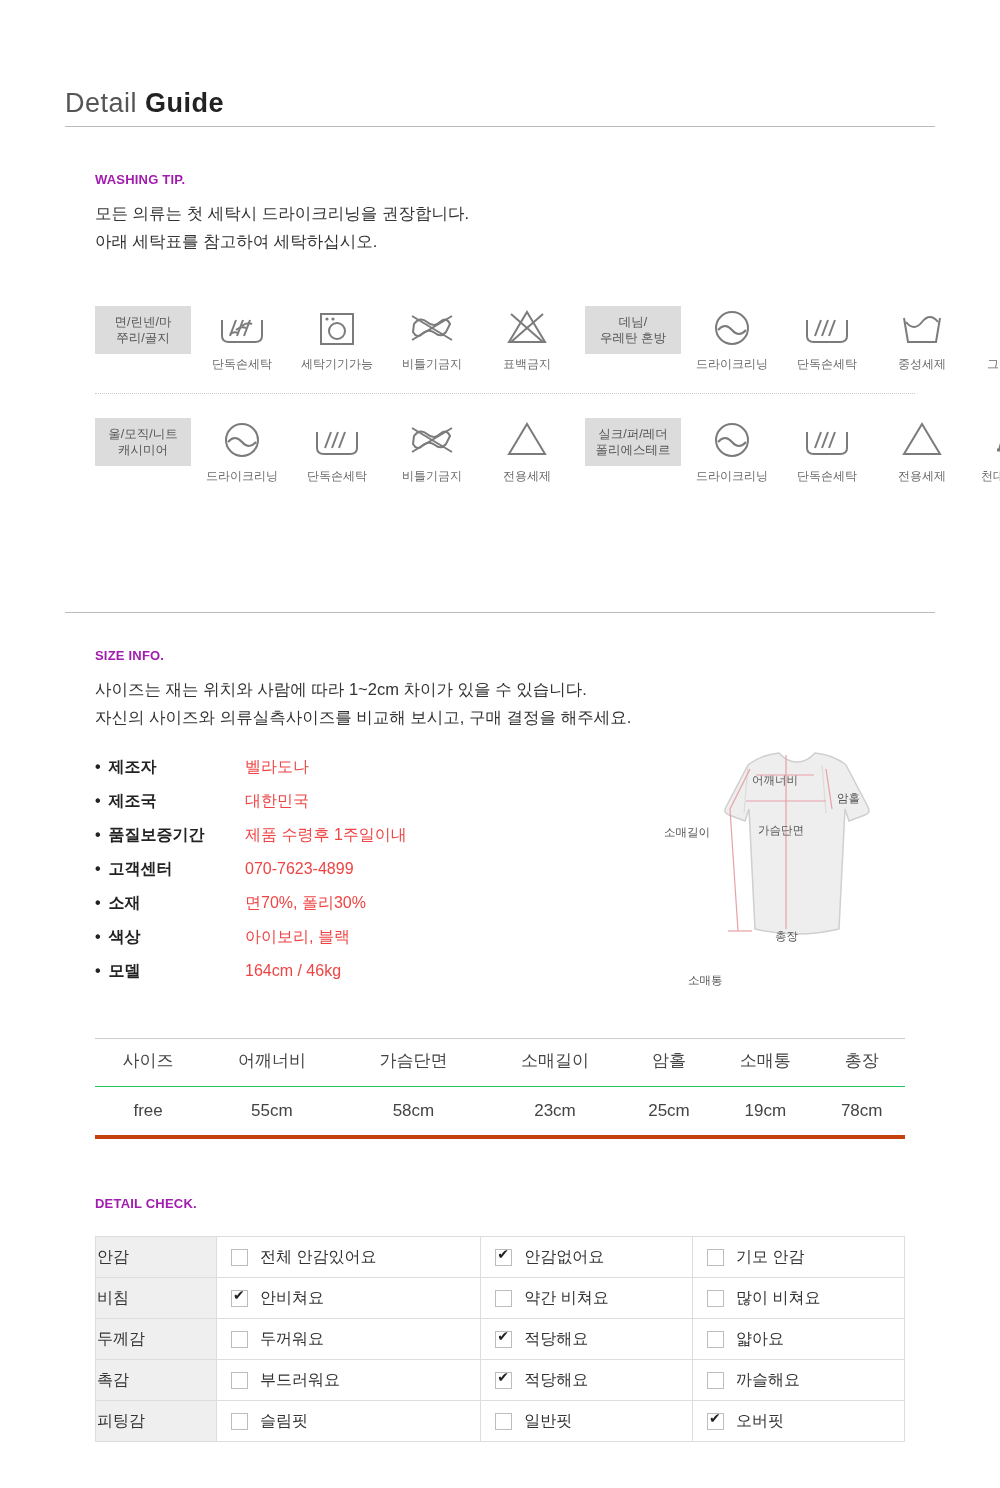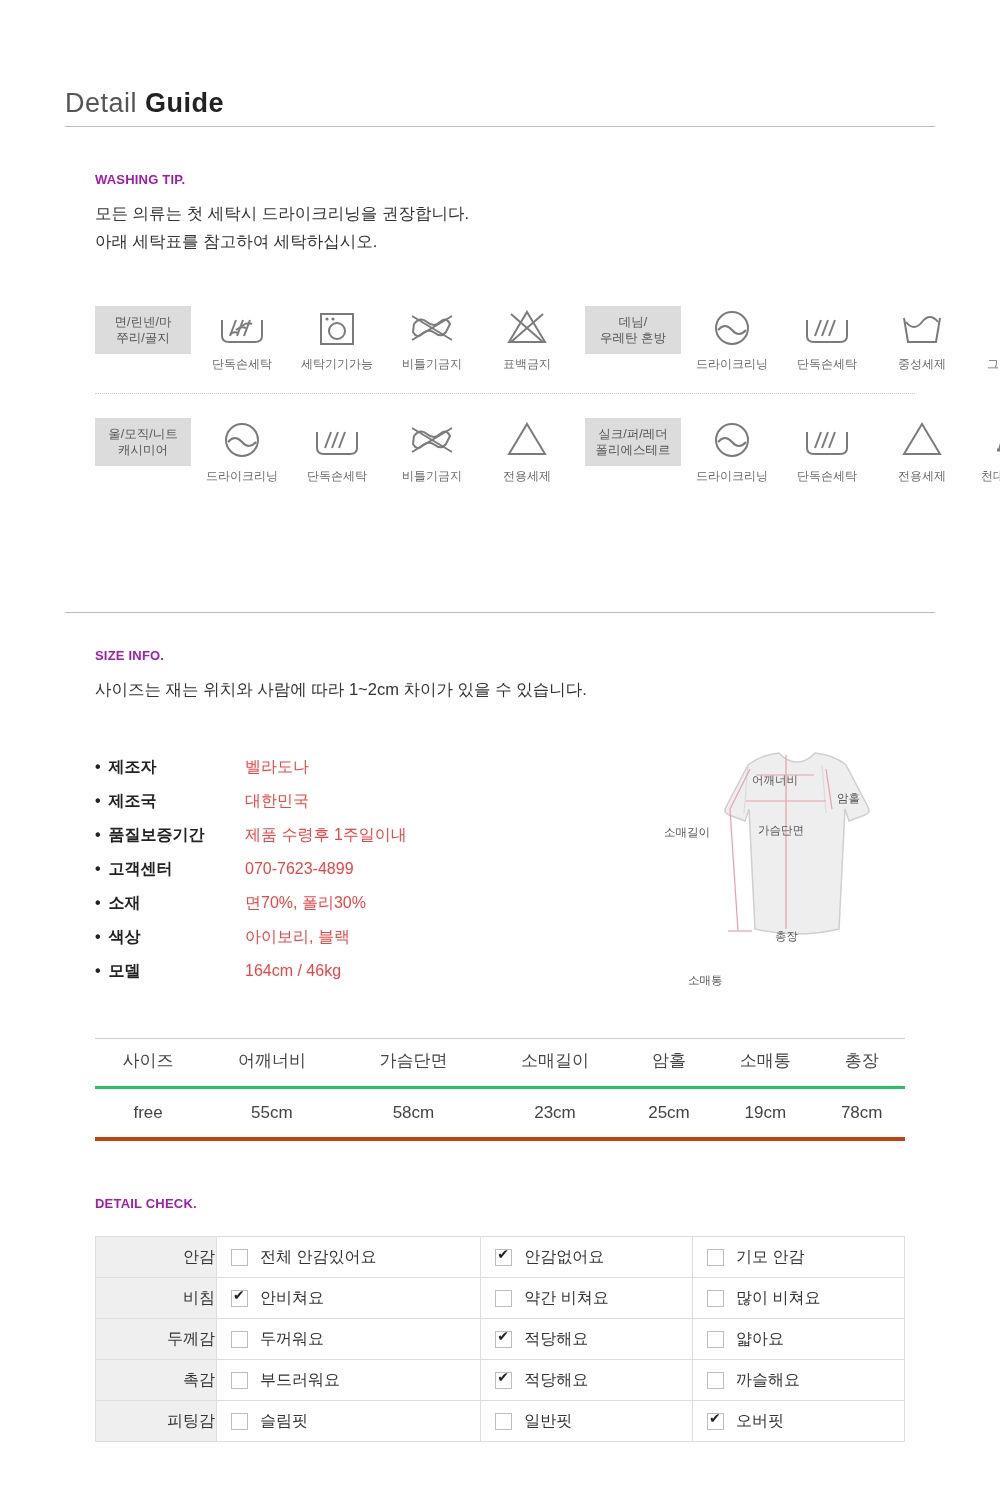--- a/index.html
+++ b/index.html
@@ -54,28 +54,28 @@
   .spec-key::before{content:"\2022";margin-right:8px;}
   .spec-val{color:#ef4444;}
 
   
   .diagram{position:absolute;left:660px;top:735px;width:250px;height:265px;}
   .diagram .lbl{position:absolute;font-size:11.5px;color:#555;white-space:nowrap;}
 
   
   .sztable{position:absolute;left:95px;top:1038px;width:810px;border-collapse:collapse;}
   .sztable td,.sztable th{text-align:center;font-weight:normal;font-size:17px;color:#444;}
-  .sztable thead th{padding:10px 0 14px;border-bottom:3px solid #22c55e;border-top:1px solid #ccc;}
+  .sztable thead th{padding:10px 0 14px;border-bottom:1px solid #22c55e;border-top:1px solid #ccc;}
   .sztable tbody td{padding:14px 0;border-bottom:4px solid #c2410c;}
 
   
   .detail-label{position:absolute;left:95px;top:1196px;}
   .dtable{position:absolute;left:95px;top:1236px;width:810px;border-collapse:collapse;}
   .dtable td{border:1px solid #ddd;height:38px;font-size:16px;color:#333;}
-  .dtable td.rowhdr{width:118px;text-align:right;background:#efefef;color:#333;}
+  .dtable td.rowhdr{width:118px;text-align:left;background:#efefef;color:#333;}
   .dtable td.opt{padding-left:14px;}
   .opt-wrap{display:flex;align-items:center;}
   .box{
     width:15px;height:15px;border:1px solid #bdbdbd;display:inline-block;
     margin-right:12px;position:relative;flex:none;background:#fff;
   }
   .box.checked::after{
     content:"\2714";position:absolute;left:1px;top:-4px;font-size:14px;color:#222;line-height:16px;
   }
 </style>
@@ -281,20 +281,21 @@
       </div>
     </div>
   </div>
 
   <div class="mid-rule"></div>
 
   <div class="sizeinfo">
     <div class="sec-label">SIZE INFO.</div>
     <div class="sec-body">
       <div>사이즈는 재는 위치와 사람에 따라 1~2cm 차이가 있을 수 있습니다.</div>
+      <div>자신의 사이즈와 의류실측사이즈를 비교해 보시고, 구매 결정을 해주세요.</div>
     </div>
   </div>
 
   <div class="spec">
     <div class="spec-row">
         <div class="spec-key">제조자</div>
         <div class="spec-val">벨라도나</div>
       </div>
     <div class="spec-row">
         <div class="spec-key">제조국</div>

